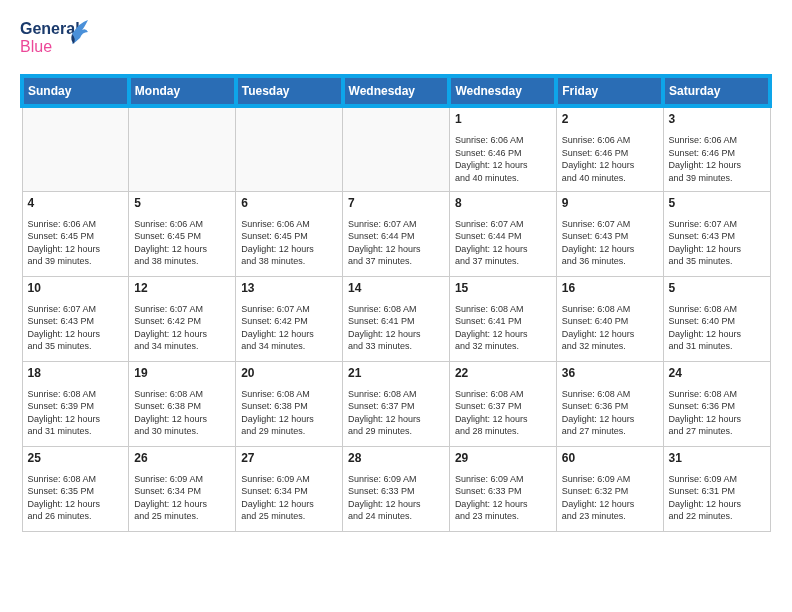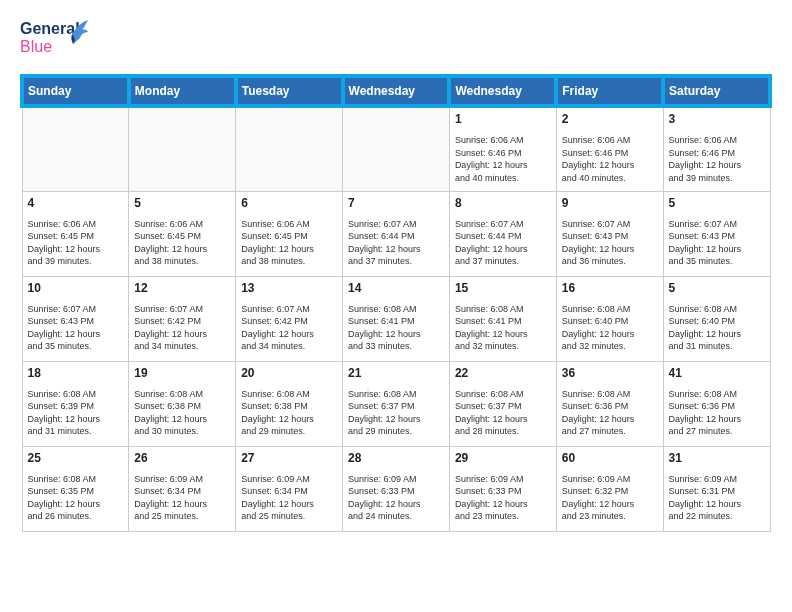--- a/index.html
+++ b/index.html
@@ -274,21 +274,21 @@
 and 28 minutes.</div>
         </td>
         <td>
           <span class="day-num">36</span>
           <div class="day-info" style="white-space: pre-line;">Sunrise: 6:08 AM
 Sunset: 6:36 PM
 Daylight: 12 hours
 and 27 minutes.</div>
         </td>
         <td>
-          <span class="day-num">41</span>
+          <span class="day-num">24</span>
           <div class="day-info" style="white-space: pre-line;">Sunrise: 6:08 AM
 Sunset: 6:36 PM
 Daylight: 12 hours
 and 27 minutes.</div>
         </td>
       </tr>
       <tr>
         <td>
           <span class="day-num">25</span>
           <div class="day-info" style="white-space: pre-line;">Sunrise: 6:08 AM

